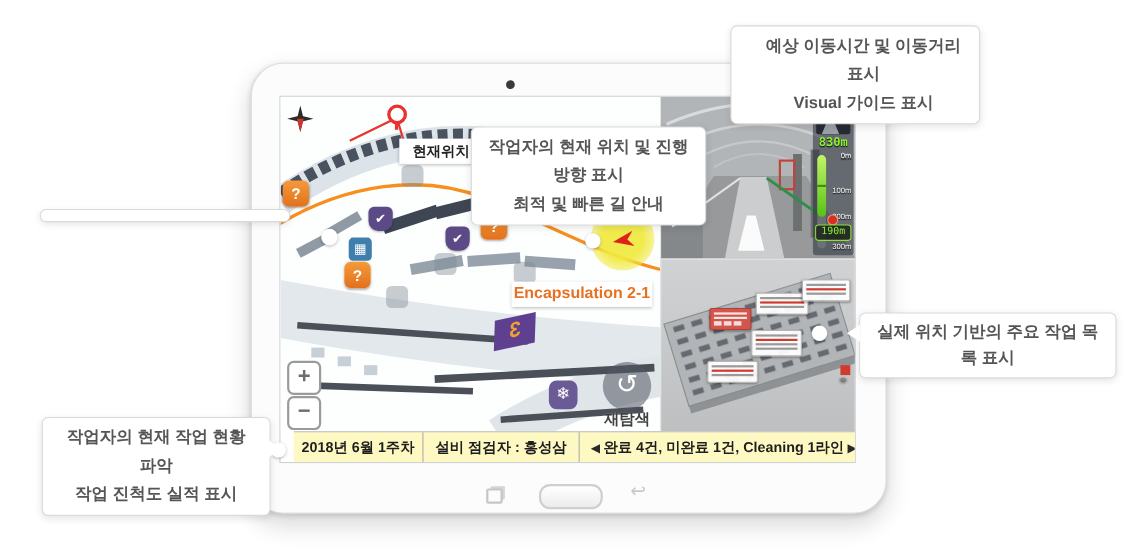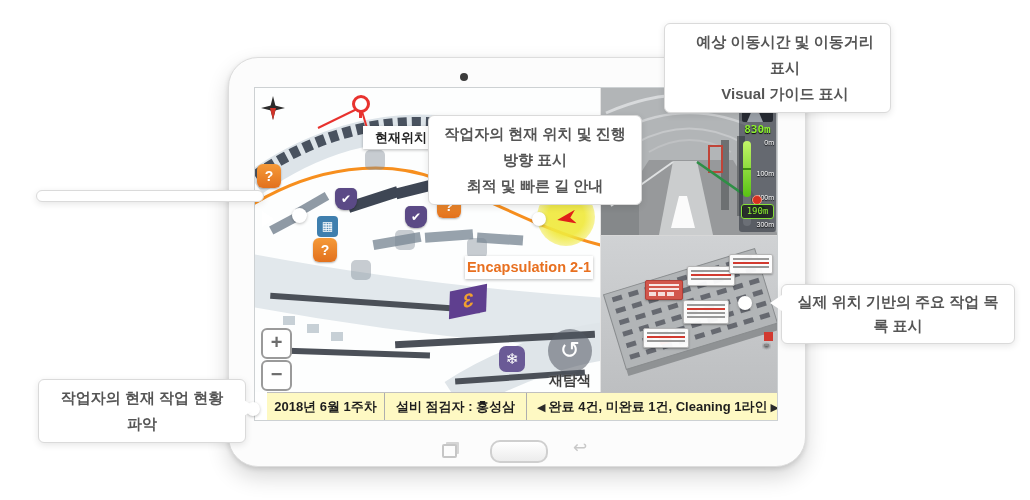--- a/index.html
+++ b/index.html
@@ -291,17 +291,18 @@
   <div class="dot" style="left:292px;top:208px;width:15px;height:15px;"></div>
 
   <div class="callout" style="left:781px;top:284px;width:206px;line-height:24px;">
     <div>실제 위치 기반의 주요 작업 목록 표시</div>
   </div>
   <div class="tri" style="left:770px;top:295px;border-top:8px solid transparent;border-bottom:8px solid transparent;border-right:12px solid #fff;"></div>
   <div class="dot" style="left:738px;top:296px;width:14px;height:14px;"></div>
 
   <div class="callout" style="left:38px;top:379px;width:180px;text-align:center;">
     <div>작업자의 현재 작업 현황 파악</div>
+    <div>작업 진척도 실적 표시</div>
   </div>
   <div class="tri" style="left:244px;top:400px;border-top:8px solid transparent;border-bottom:8px solid transparent;border-left:12px solid #fff;"></div>
   <div class="dot" style="left:246px;top:402px;width:14px;height:14px;"></div>
 
 </div>
 
 </body></html>

